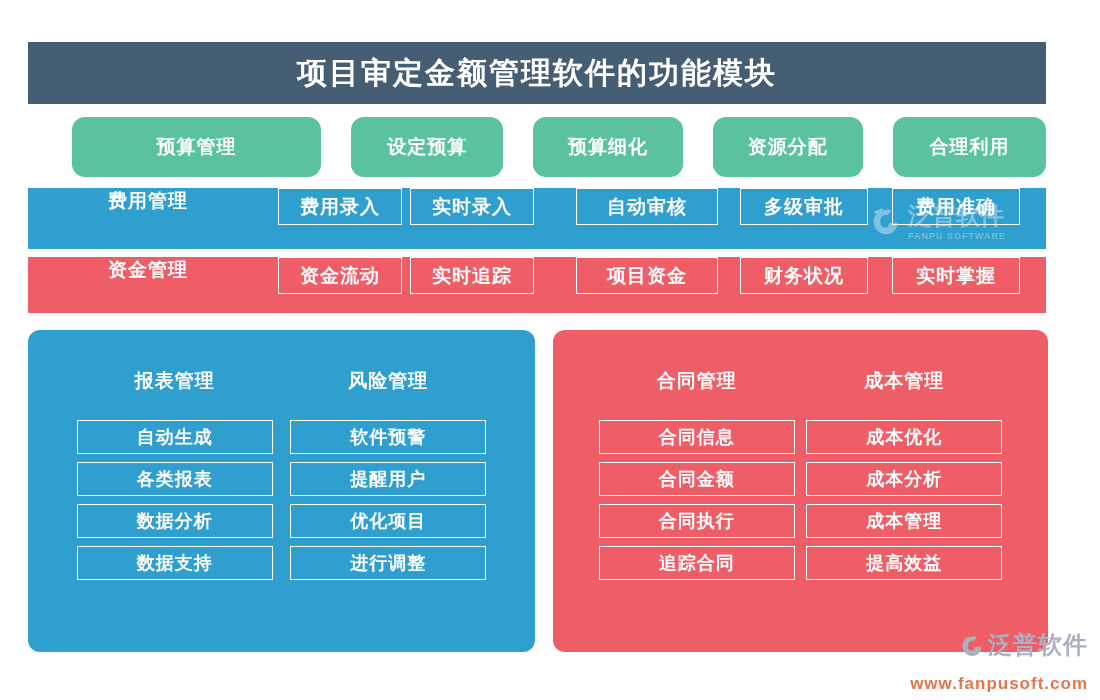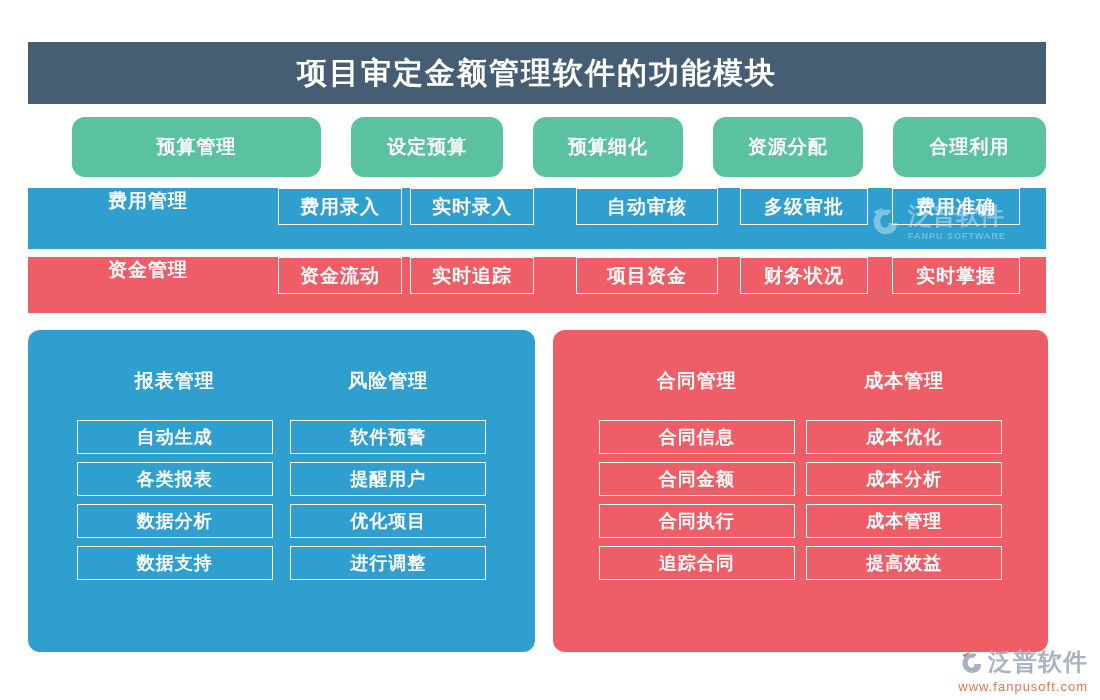--- a/index.html
+++ b/index.html
@@ -90,21 +90,21 @@
   .wm-text-sub { font-size: 9px; color: #d8f2e6; letter-spacing: 1px; margin-top: 3px; }
 
   
   .footer-brand {
     position: absolute; right: 12px; bottom: 6px;
     display: flex; flex-direction: column; align-items: flex-end;
   }
   .fb-row { display: flex; align-items: center; gap: 3px; }
   .fb-icon { width: 27px; height: 27px; }
   .fb-name { font-size: 24px; font-weight: bold; color: #a9b1c3; letter-spacing: 1px; }
-  .fb-url  { font-size: 13px; font-weight: normal; color: #e0784e; letter-spacing: 1px; margin-top: 1px; }
+  .fb-url  { font-size: 17px; font-weight: bold; color: #e0784e; letter-spacing: 1px; margin-top: 13px; }
 </style>
 </head>
 <body>
 
 <div class="canvas">
 
   <div class="header">项目审定金额管理软件的功能模块</div>
 
   <div class="green-row">
     <div class="green-btn gb-0">预算管理</div>

